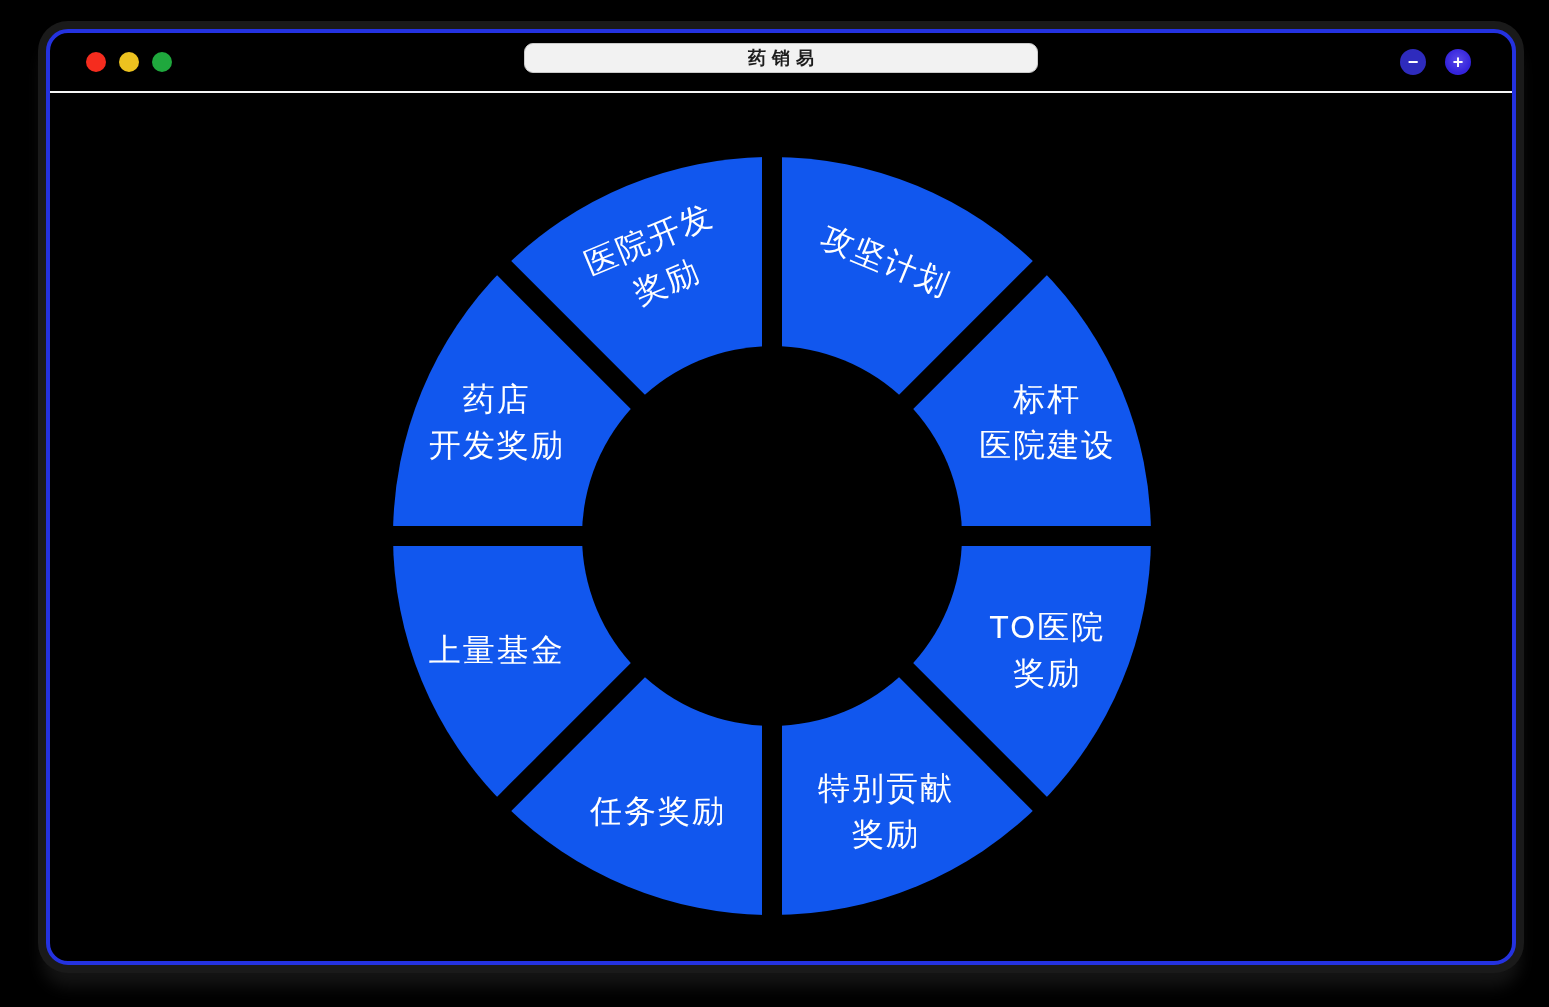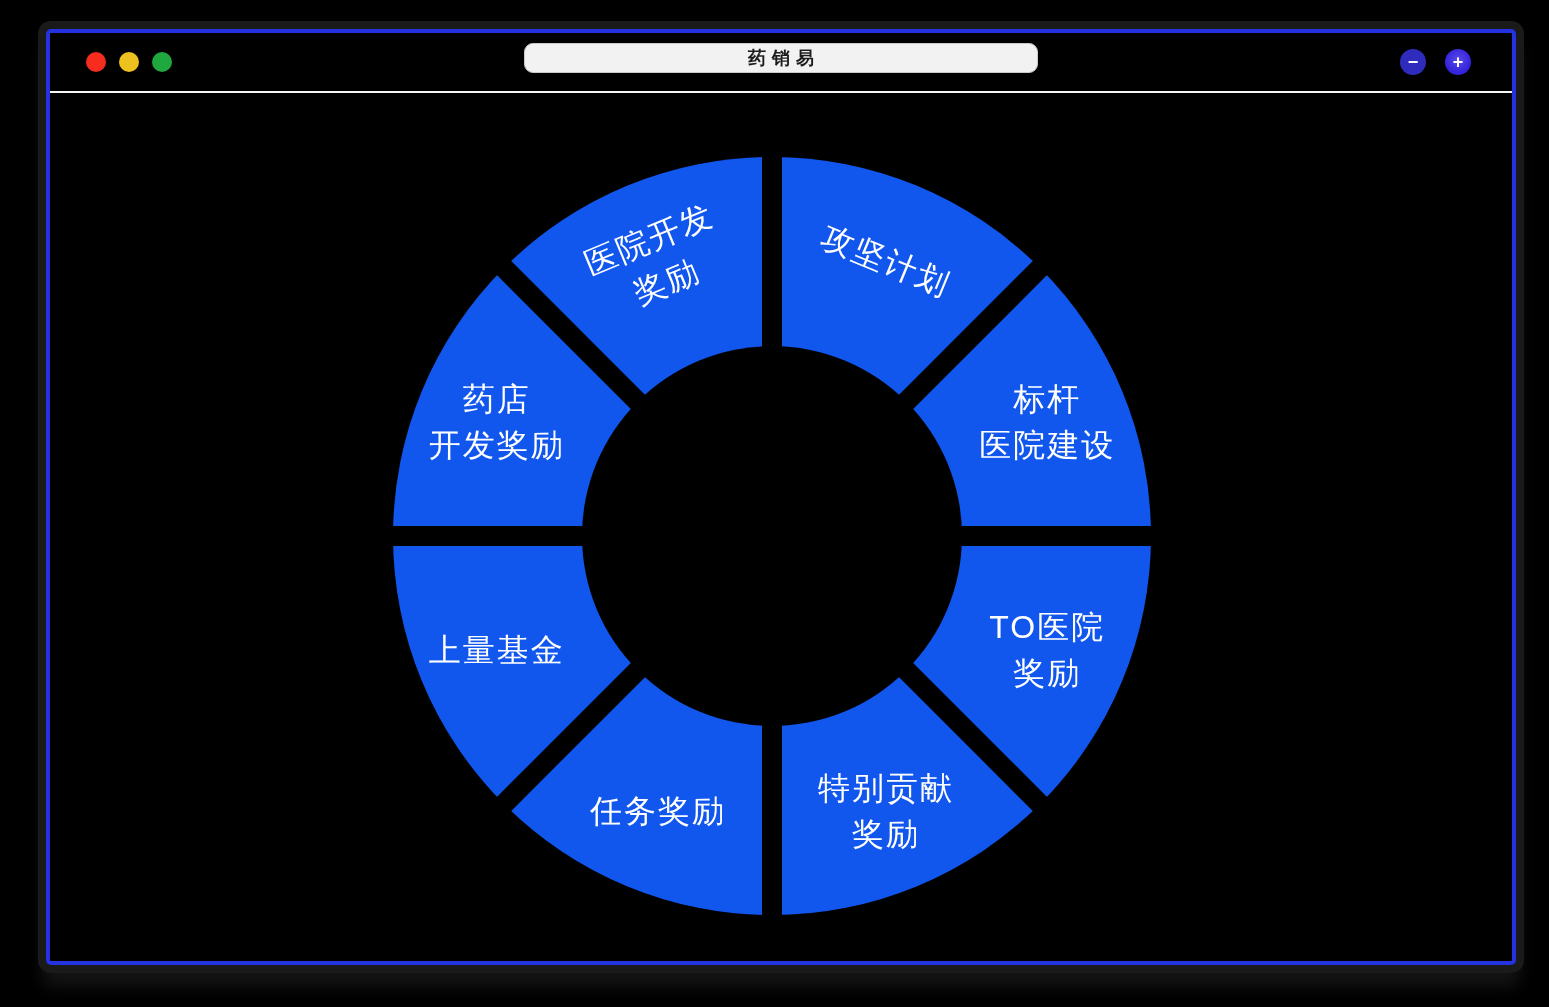--- a/index.html
+++ b/index.html
@@ -7,21 +7,21 @@
     width:1549px;height:1007px;
     background:var(--page-background,#000);
     overflow:hidden;
     font-family:"Liberation Sans","DejaVu Sans",sans-serif;
     position:relative;
   }
   .window{
     position:absolute;left:46px;top:29px;width:1470px;height:936px;
     box-sizing:border-box;
     border:4px solid var(--window-border,#2432e0);
-    border-radius:5px;
+    border-radius:22px;
     background:var(--titlebar-background,#000);
     box-shadow:0 0 0 8px #1a1a1a, 0 18px 16px 4px #141414;
   }
   .titlebar{
     position:relative;height:58px;width:100%;
   }
   .traffic{
     position:absolute;left:36px;top:50%;transform:translateY(-50%);
     display:flex;gap:13px;
   }

